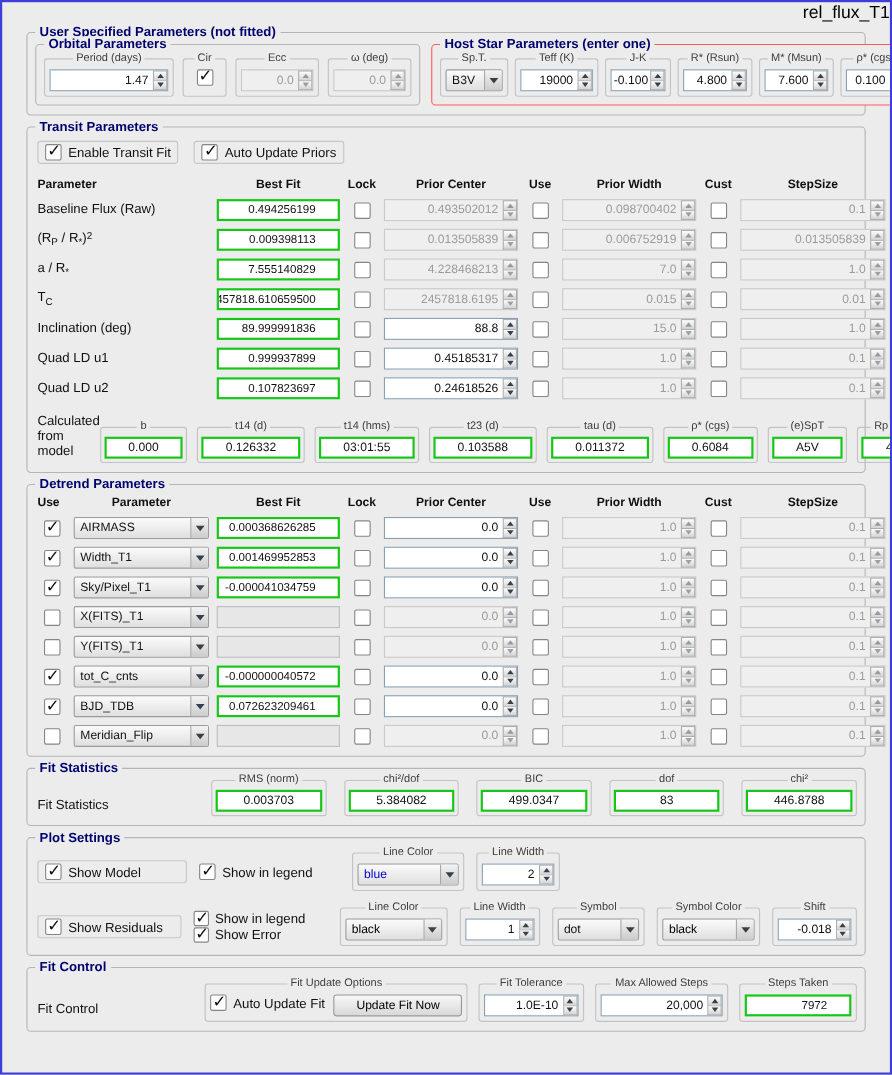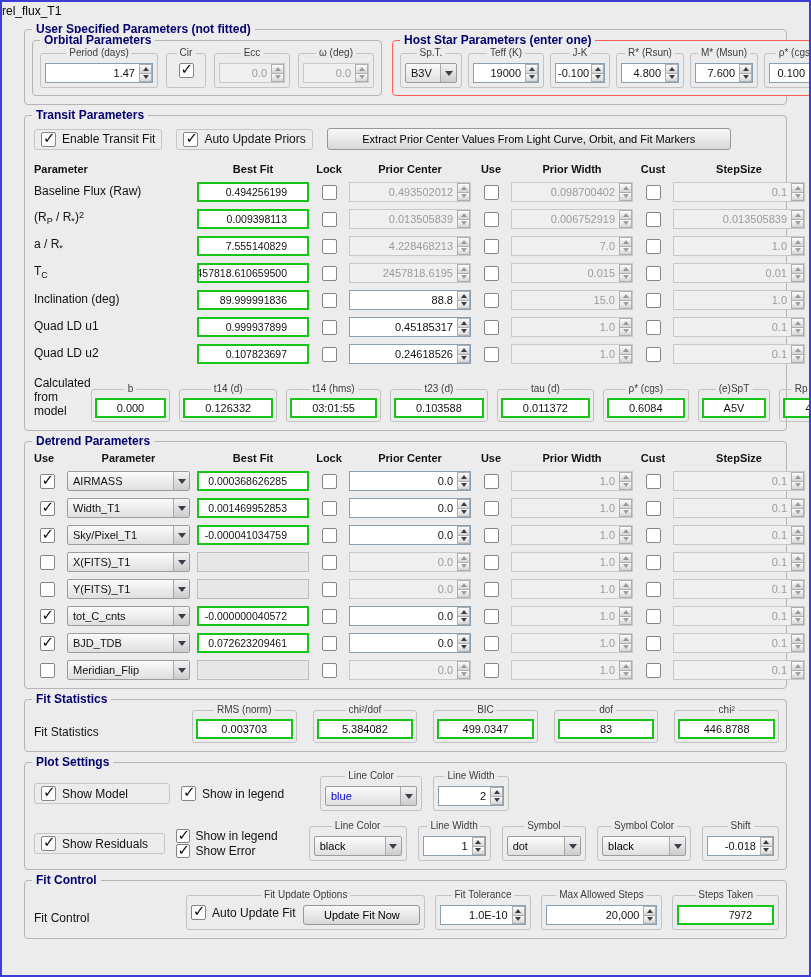--- a/index.html
+++ b/index.html
@@ -1,19 +1,19 @@
 <!DOCTYPE html>
 <html><head>
 <meta charset="utf-8">
 <style>
 *{box-sizing:border-box;margin:0;padding:0}
 html,body{background:#9a9a9a}
 body{font-family:"Liberation Sans","DejaVu Sans",sans-serif;font-size:12px;color:#111}
 .window{width:811px;height:977px;background:#ececec;border:2px solid #3d3dd8;overflow:hidden}
-.titlebar{height:15px;line-height:15px;text-align:left;font-size:12px;color:#000;margin-top:2px}
+.titlebar{height:15px;line-height:15px;text-align:right;font-size:16px;color:#000;margin-top:2px}
 .group{position:relative;border:1px solid #b5b5b5;border-radius:4px;background:#ececec}
 .sec{margin:10px 22px 0;padding:10px 7px 8px}
 .sub{padding:12px 7px 7px}
 .group-title{position:absolute;top:-8px;left:7px;background:#ececec;padding:0 4px;font-size:12px;font-weight:bold;color:#00006e;white-space:nowrap}
 .red{border-color:#ff5a5a}
 .minibox{position:relative;border:1px solid #c3c3c3;border-radius:3px;padding:9px 4px 4px}
 .mini-title{position:absolute;top:-7px;left:50%;transform:translateX(-50%);background:#ececec;padding:0 3px;font-size:10px;color:#3c3c3c;white-space:nowrap;line-height:12px}
 .hrow{display:flex}
 .g6{gap:6px}.g8{gap:8px}.g10{gap:10px}.g16{gap:16px}
 .grow{flex:1}
@@ -215,21 +215,20 @@
     <div class="group-title">Transit Parameters</div>
     <div class="transit-toprow">
       <div class="checkwrap">
         <div class="checkbox checked"></div>
         <span class="cb-label bold">Enable Transit Fit</span>
       </div>
       <div class="checkwrap">
         <div class="checkbox checked"></div>
         <span class="cb-label">Auto Update Priors</span>
       </div>
-      <button class="btn" style="width:404px">Extract Prior Center Values From Light Curve, Orbit, and Fit Markers</button>
     </div>
     <div class="ttable" id="transit-table">
         <div class="th left">Parameter</div>
         <div class="th">Best Fit</div>
         <div class="th">Lock</div>
         <div class="th">Prior Center</div>
         <div class="th">Use</div>
         <div class="th">Prior Width</div>
         <div class="th">Cust</div>
         <div class="th">StepSize</div>

